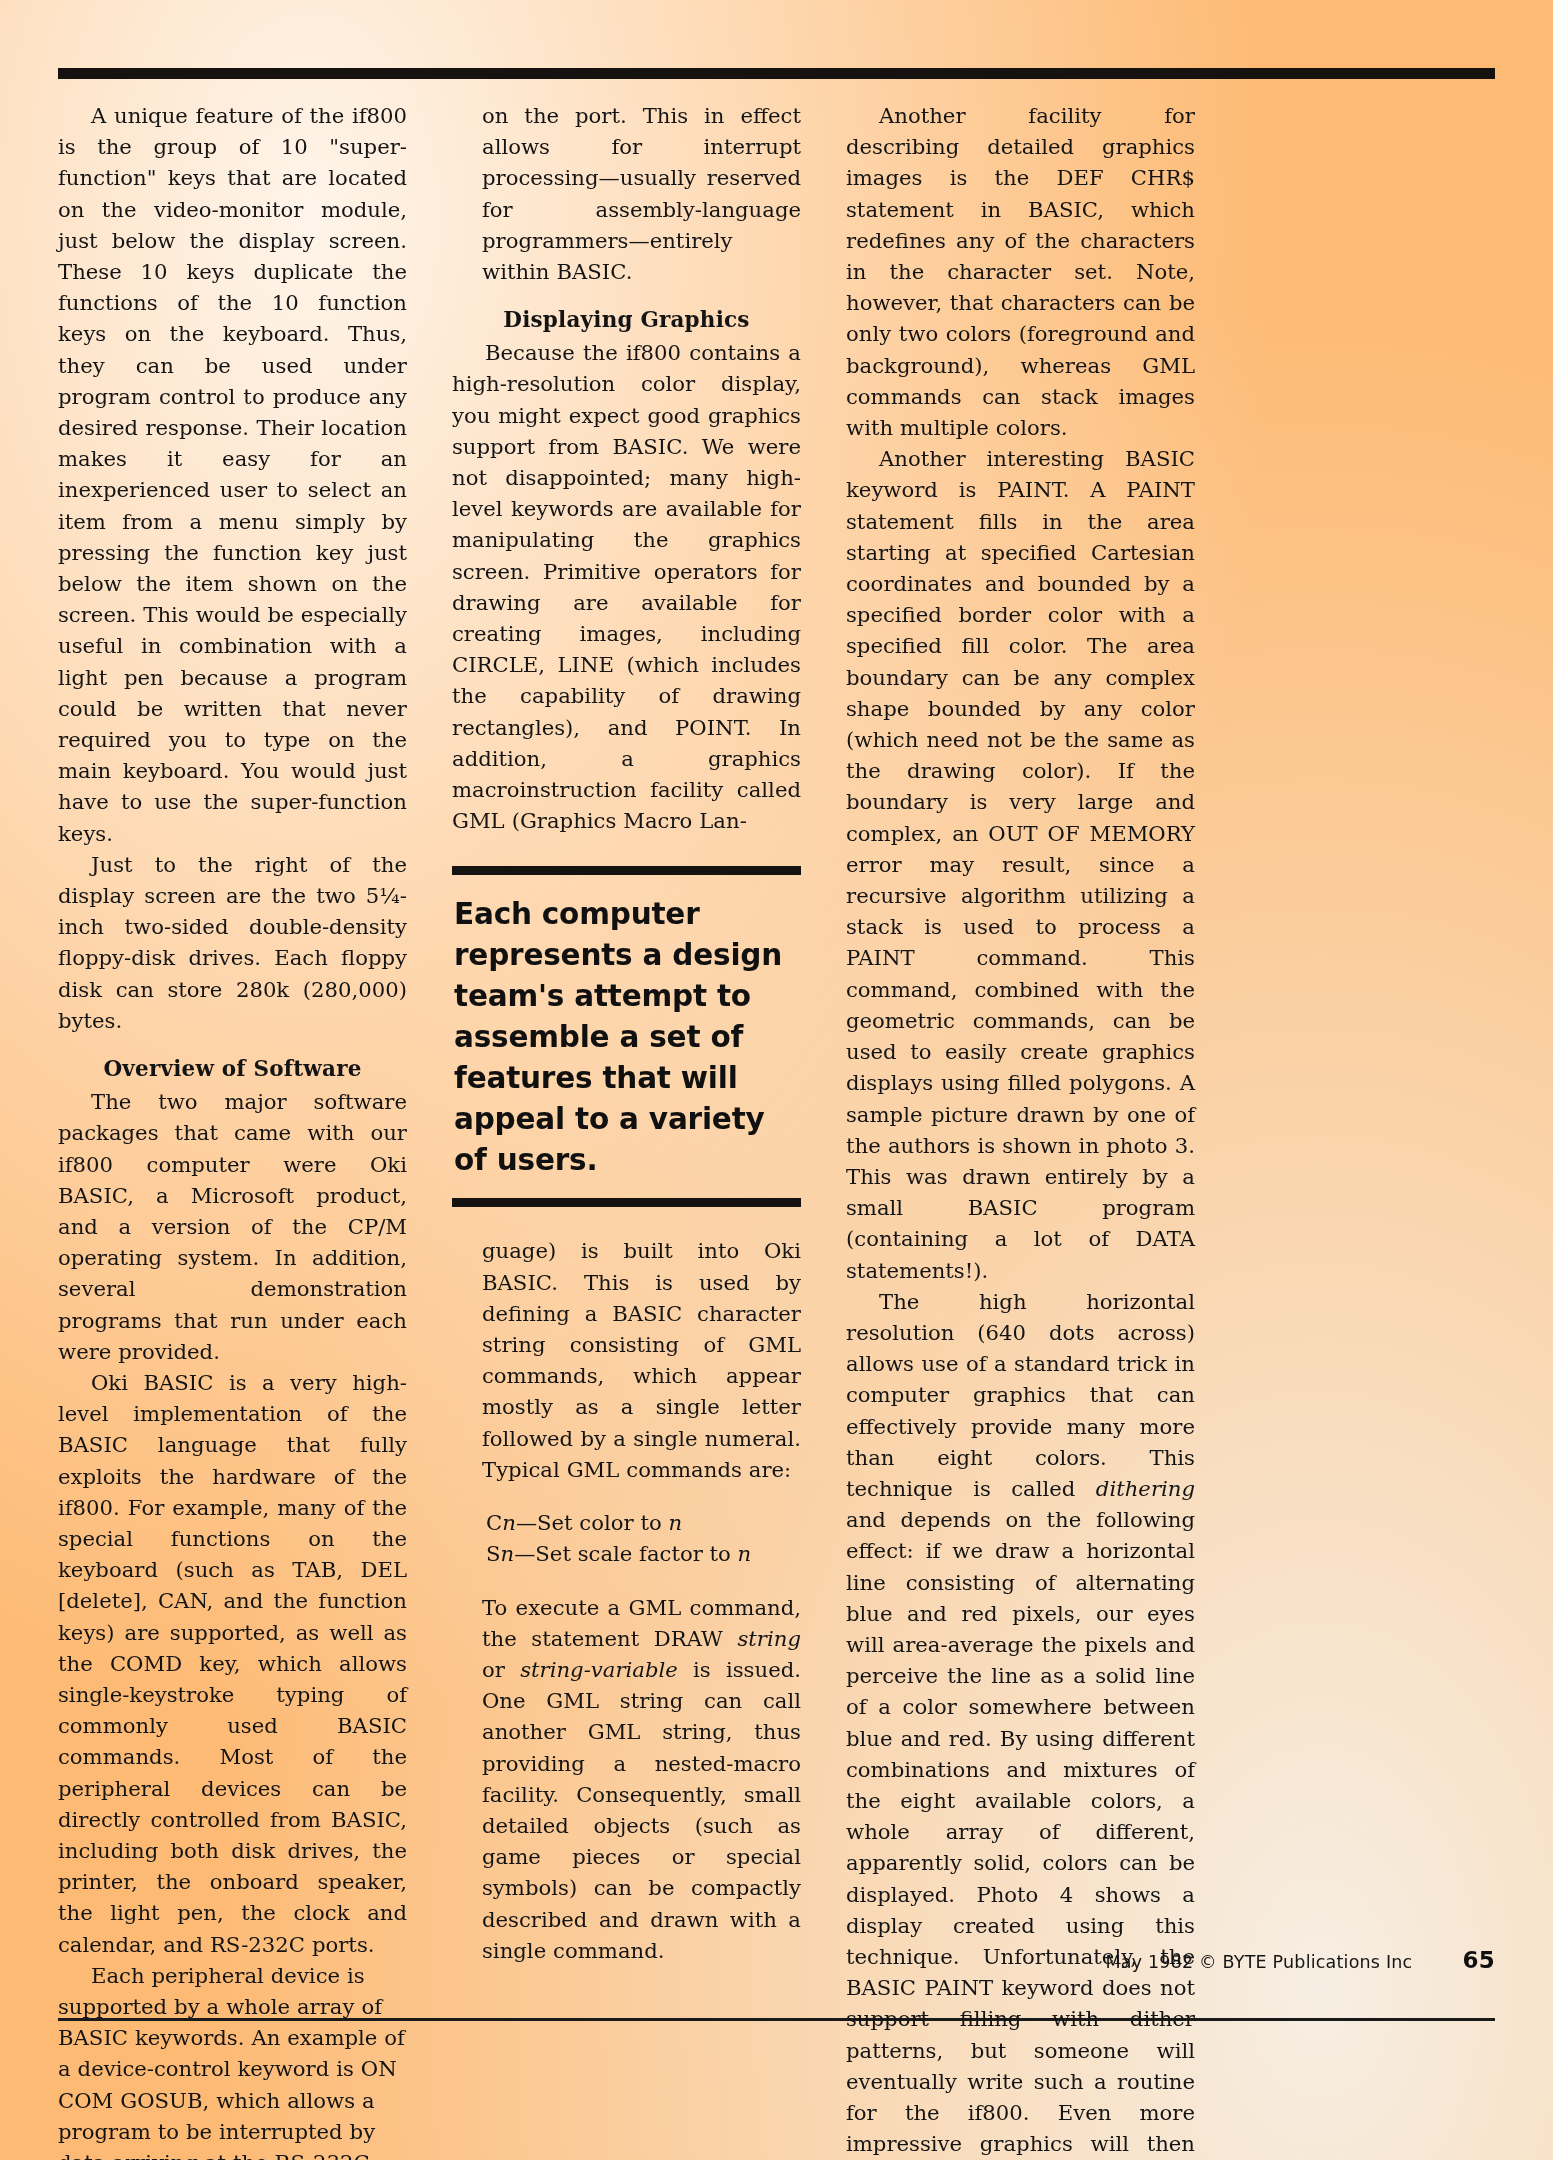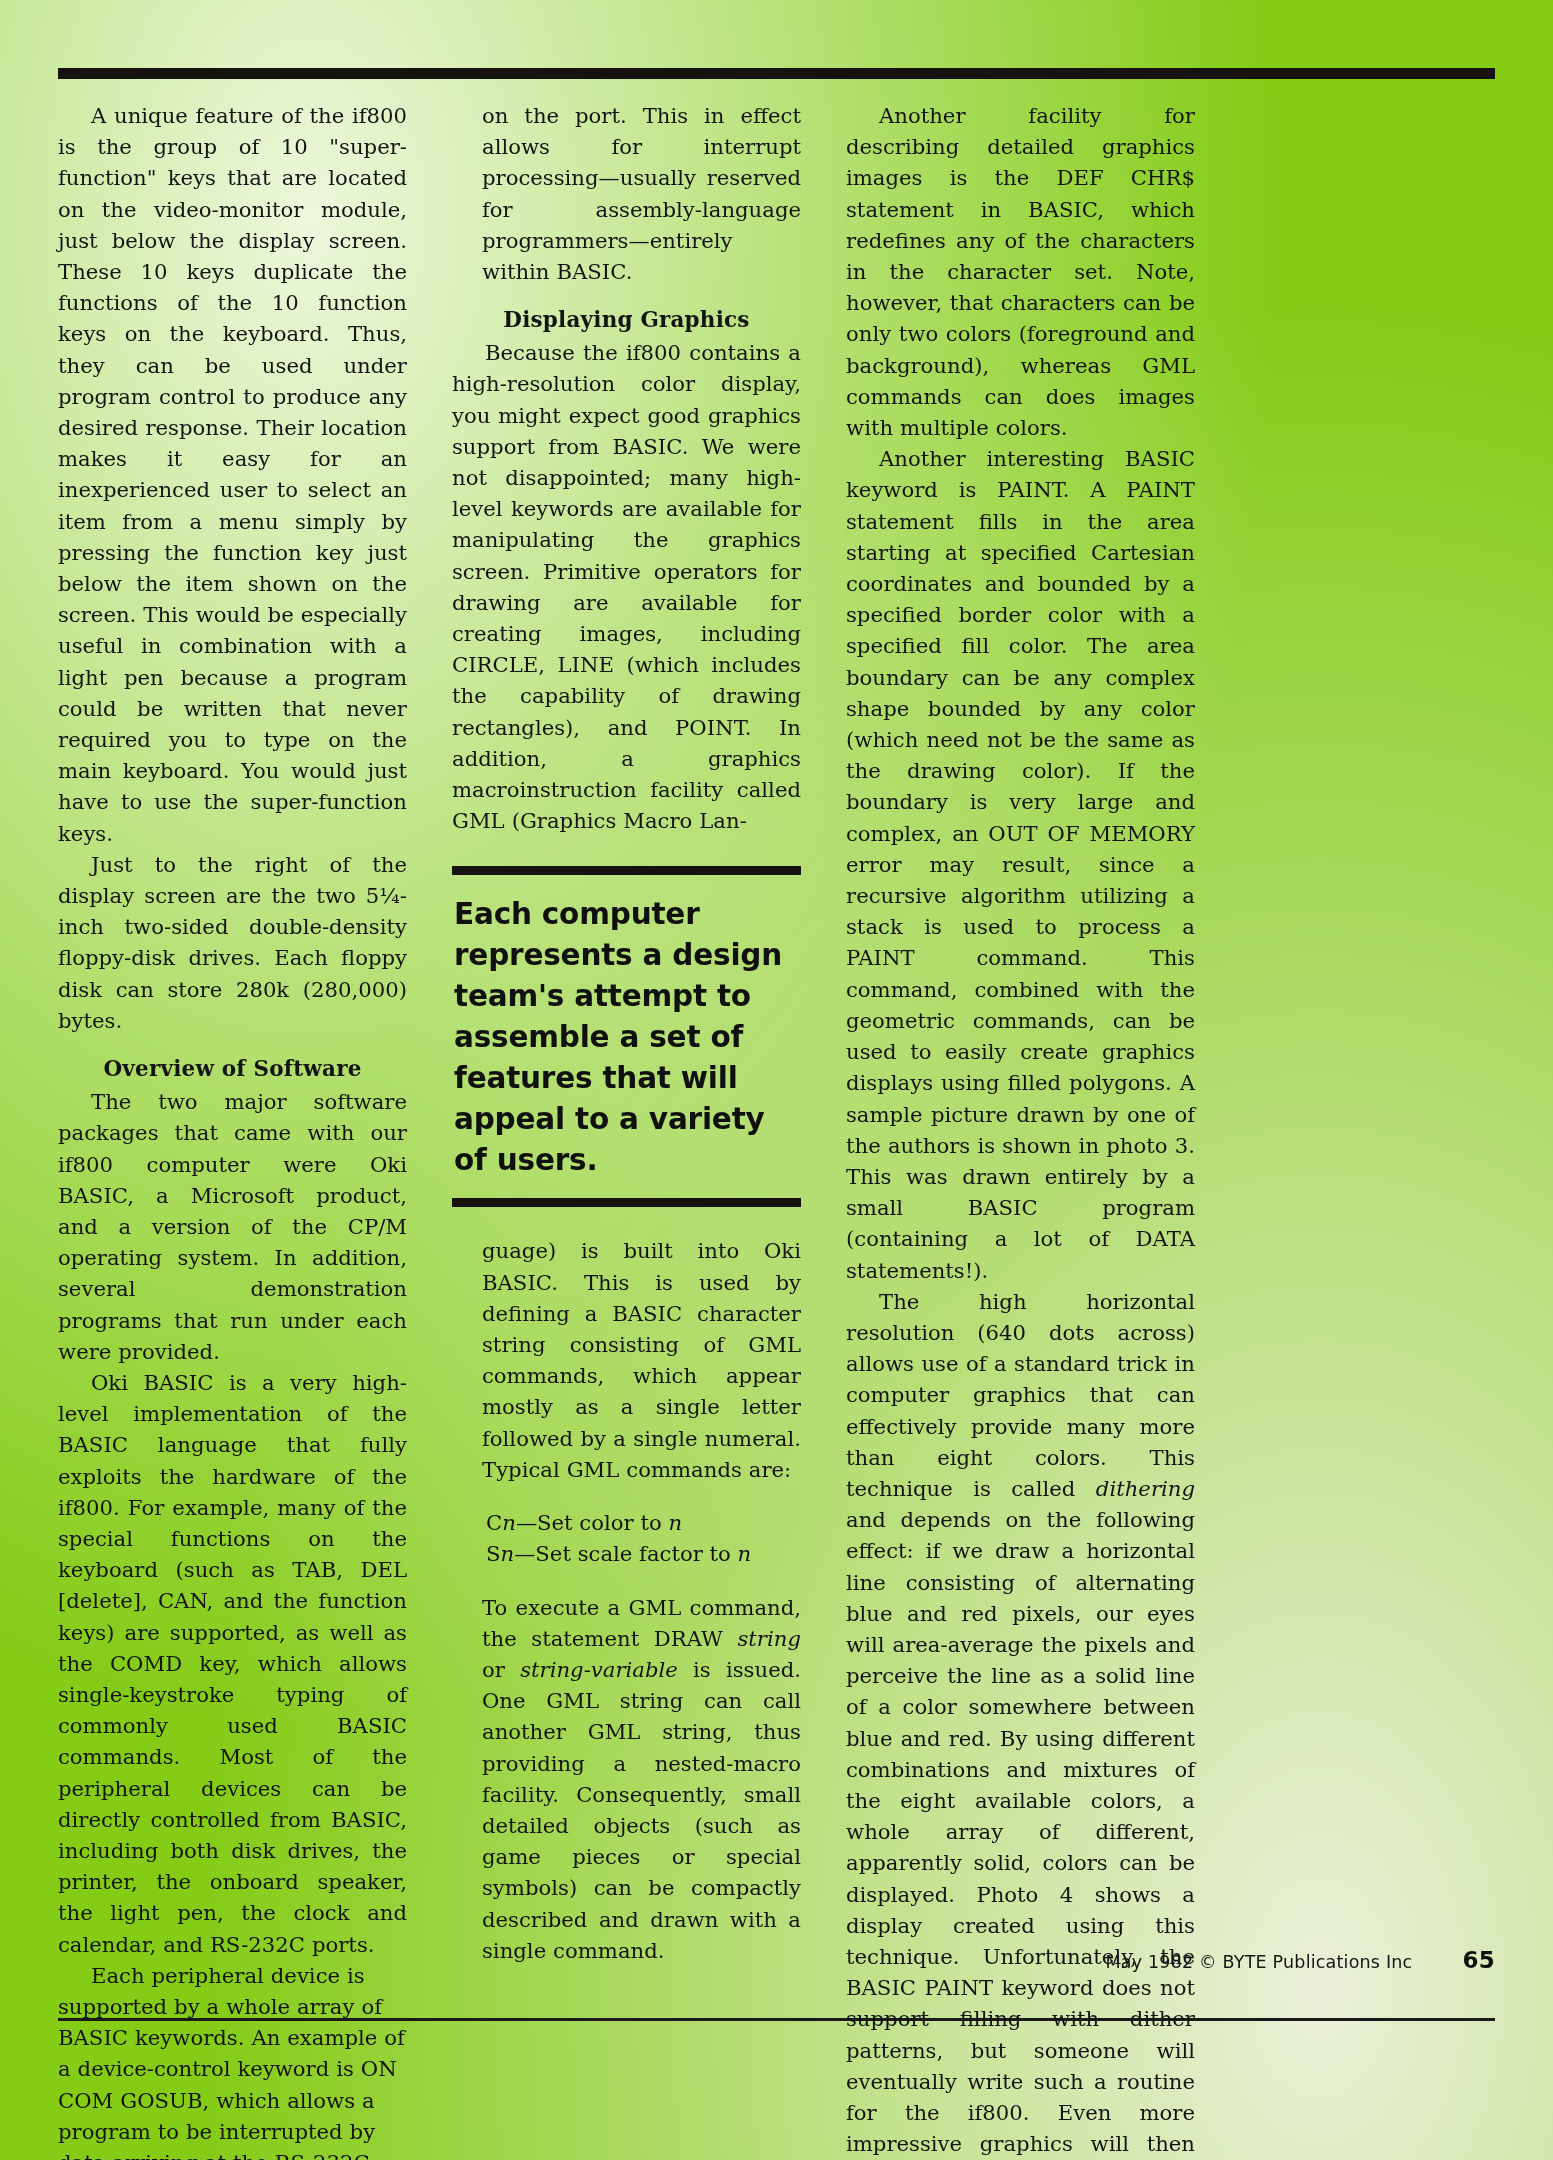--- a/index.html
+++ b/index.html
@@ -5,21 +5,21 @@
   html, body {
     margin: 0;
     padding: 0;
     background: #ffffff;
   }
 
   #page {
     position: relative;
     width: 1553px;
     height: 2160px;
-    background: #84cc16;
+    background: #fdba74;
     overflow: hidden;
     font-family: "DejaVu Serif", "Liberation Serif", serif;
     color: #141414;
     box-sizing: border-box;
   }
 
   
   #page::before {
     content: "";
     position: absolute;
@@ -201,21 +201,21 @@
 
       <ul class="gml-list" id="gml-list">
           <li>C<i>n</i>—Set color to <i>n</i></li>
           <li>S<i>n</i>—Set scale factor to <i>n</i></li>
         </ul>
 
       <p class="body noindent" id="draw-para">To execute a GML command, the statement DRAW <i>string</i> or <i>string-variable</i> is issued. One GML string can call another GML string, thus providing a nested-macro facility. Consequently, small detailed objects (such as game pieces or special symbols) can be compactly described and drawn with a single command.</p>
     </div>
 
     <div class="col">
-      <p class="body">Another facility for describing detailed graphics images is the DEF CHR$ statement in BASIC, which redefines any of the characters in the character set. Note, however, that characters can be only two colors (foreground and background), whereas GML commands can does images with multiple colors.</p>
+      <p class="body">Another facility for describing detailed graphics images is the DEF CHR$ statement in BASIC, which redefines any of the characters in the character set. Note, however, that characters can be only two colors (foreground and background), whereas GML commands can stack images with multiple colors.</p>
       <p class="body">Another interesting BASIC keyword is PAINT. A PAINT statement fills in the area starting at specified Cartesian coordinates and bounded by a specified border color with a specified fill color. The area boundary can be any complex shape bounded by any color (which need not be the same as the drawing color). If the boundary is very large and complex, an OUT OF MEMORY error may result, since a recursive algorithm utilizing a stack is used to process a PAINT command. This command, combined with the geometric commands, can be used to easily create graphics displays using filled polygons. A sample picture drawn by one of the authors is shown in photo 3. This was drawn entirely by a small BASIC program (containing a lot of DATA statements!).</p>
       <p class="body" id="dither-para">The high horizontal resolution (640 dots across) allows use of a standard trick in computer graphics that can effectively provide many more than eight colors. This technique is called <i>dithering</i> and depends on the following effect: if we draw a horizontal line consisting of alternating blue and red pixels, our eyes will area-average the pixels and perceive the line as a solid line of a color somewhere between blue and red. By using different combinations and mixtures of the eight available colors, a whole array of different, apparently solid, colors can be displayed. Photo 4 shows a display created using this technique. Unfortunately, the BASIC PAINT keyword does not support filling with dither patterns, but someone will eventually write such a routine for the if800. Even more impressive graphics will then be possible.</p>
 
     </div>
 
   </div>
 
   <div class="rule-bottom"></div>
 
   <div class="footer">

